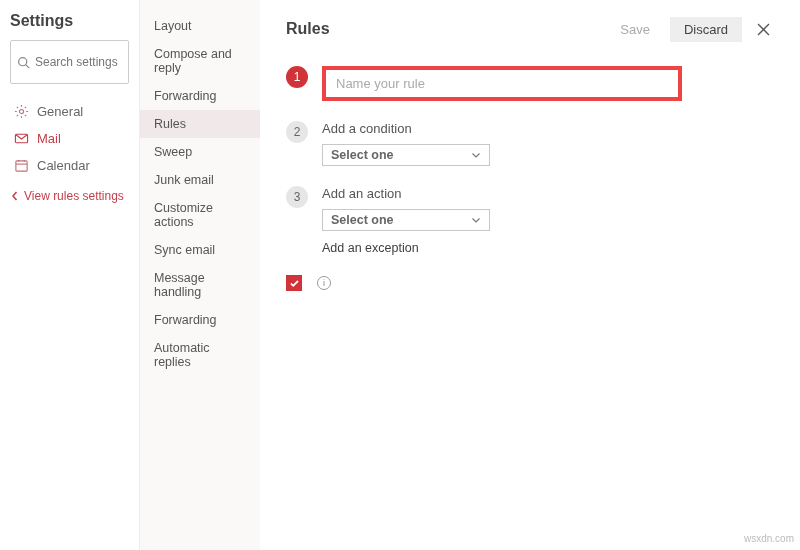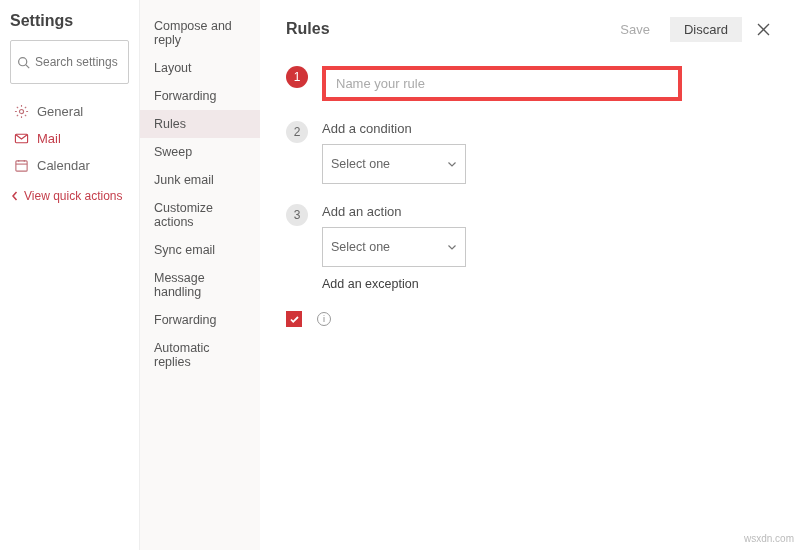--- a/index.html
+++ b/index.html
@@ -24,21 +24,21 @@
     .btn.muted { background: transparent; color: #aaa; }
     .close { width: 30px; height: 30px; display: flex; align-items: center; justify-content: center; cursor: pointer; color: #666; margin-left: 6px; }
     .step { display: flex; margin-bottom: 20px; }
     .badge { width: 22px; height: 22px; border-radius: 50%; display: flex; align-items: center; justify-content: center; font-size: 12px; flex-shrink: 0; margin-right: 14px; }
     .badge.red { background: #d13438; color: #fff; }
     .badge.grey { background: #e6e6e6; color: #666; }
     .step-body { flex: 1; }
     .step-label { color: #555; margin-bottom: 8px; font-size: 13px; }
     .name-input { width: 360px; border: 4px solid #ef4444; padding: 6px 10px; font-size: 13px; color: #888; outline: none; }
     .name-input::placeholder { color: #aaa; }
-    .select { width: 144px; border: 1px solid #c8c8c8; padding: 12px 8px; display: flex; align-items: center; justify-content: space-between; cursor: pointer; color: #666; font-size: 12.5px; margin-top: 2px; }
+    .select { width: 168px; border: 1px solid #c8c8c8; padding: 3px 8px; display: flex; align-items: center; justify-content: space-between; cursor: pointer; color: #666; font-size: 12.5px; margin-top: 2px; font-weight: bold; }
     .exception { color: #404040; font-size: 12.5px; margin-top: 10px; cursor: pointer; }
     .stoprow { display: flex; align-items: center; margin-top: 6px; }
     .chk { width: 16px; height: 16px; background: #d13438; display: flex; align-items: center; justify-content: center; margin-right: 8px; }
     .chk svg { display: block; }
     .info { width: 14px; height: 14px; border: 1px solid #999; border-radius: 50%; margin-left: 7px; display: flex; align-items: center; justify-content: center; color: #888; font-size: 9px; }
     .watermark { position: absolute; right: 6px; bottom: 6px; color: #bbb; font-size: 10px; }
   </style>
 </head>
 <body>
 
@@ -71,27 +71,27 @@
         <line x1="2" y1="6.5" x2="14" y2="6.5"></line>
         <line x1="5" y1="2" x2="5" y2="4"></line>
         <line x1="11" y1="2" x2="11" y2="4"></line>
       </svg>
     <span>Calendar</span>
   </div>
   <div class="quick">
     <svg width="10" height="10" viewBox="0 0 10 10" fill="none" stroke="#c43e4b" stroke-width="1.5">
         <path d="M6.5 1L3 5l3.5 4"></path>
       </svg>
-    <span>View quick actions</span>
+    <span>View rules settings</span>
   </div>
 </div>
 
 <div class="col2">
+  <div class="sub-item">Layout</div>
   <div class="sub-item">Compose and reply</div>
-  <div class="sub-item">Layout</div>
   <div class="sub-item">Forwarding</div>
   <div class="sub-item active">Rules</div>
   <div class="sub-item">Sweep</div>
   <div class="sub-item">Junk email</div>
   <div class="sub-item">Customize actions</div>
   <div class="sub-item">Sync email</div>
   <div class="sub-item">Message handling</div>
   <div class="sub-item">Forwarding</div>
   <div class="sub-item">Automatic replies</div>
 </div>

